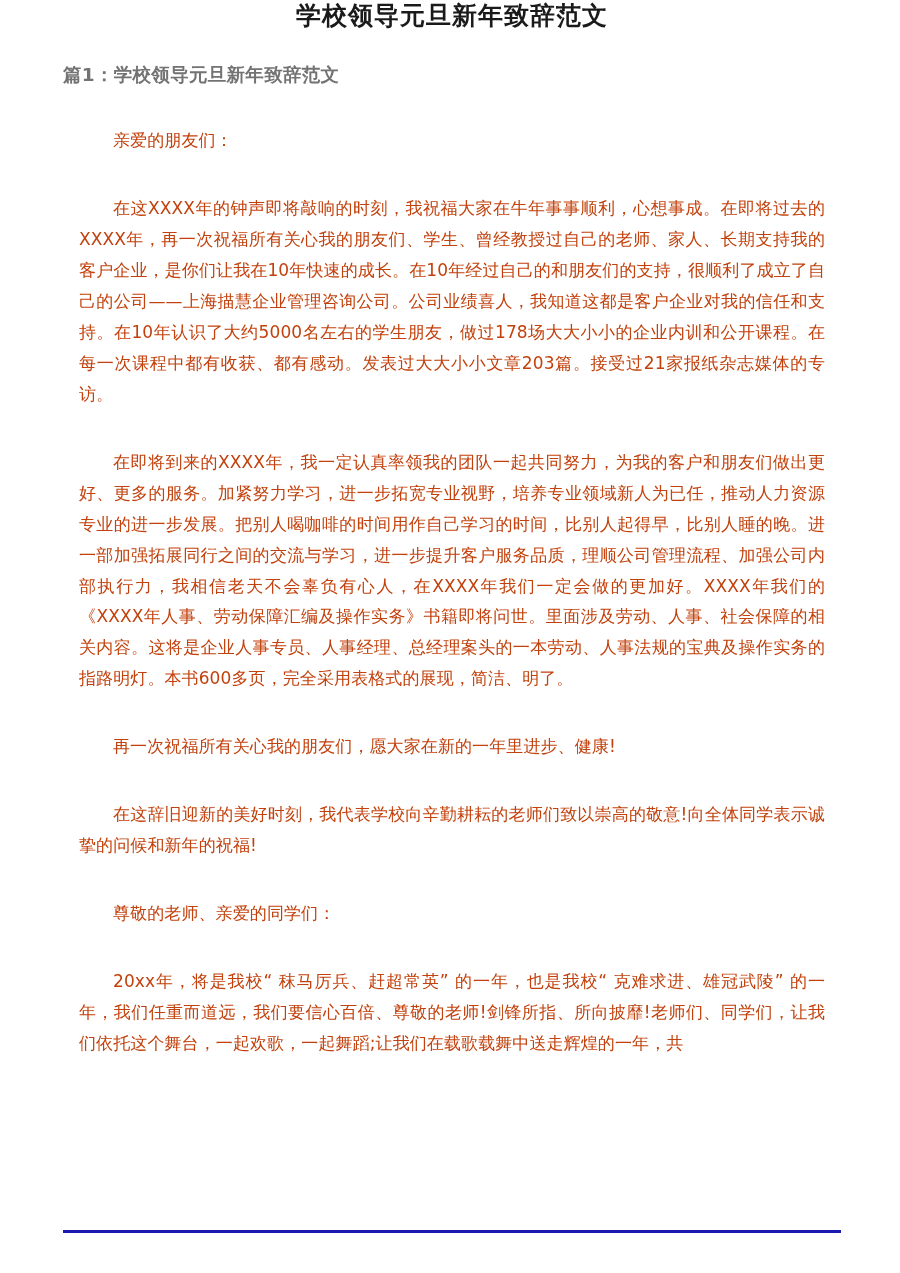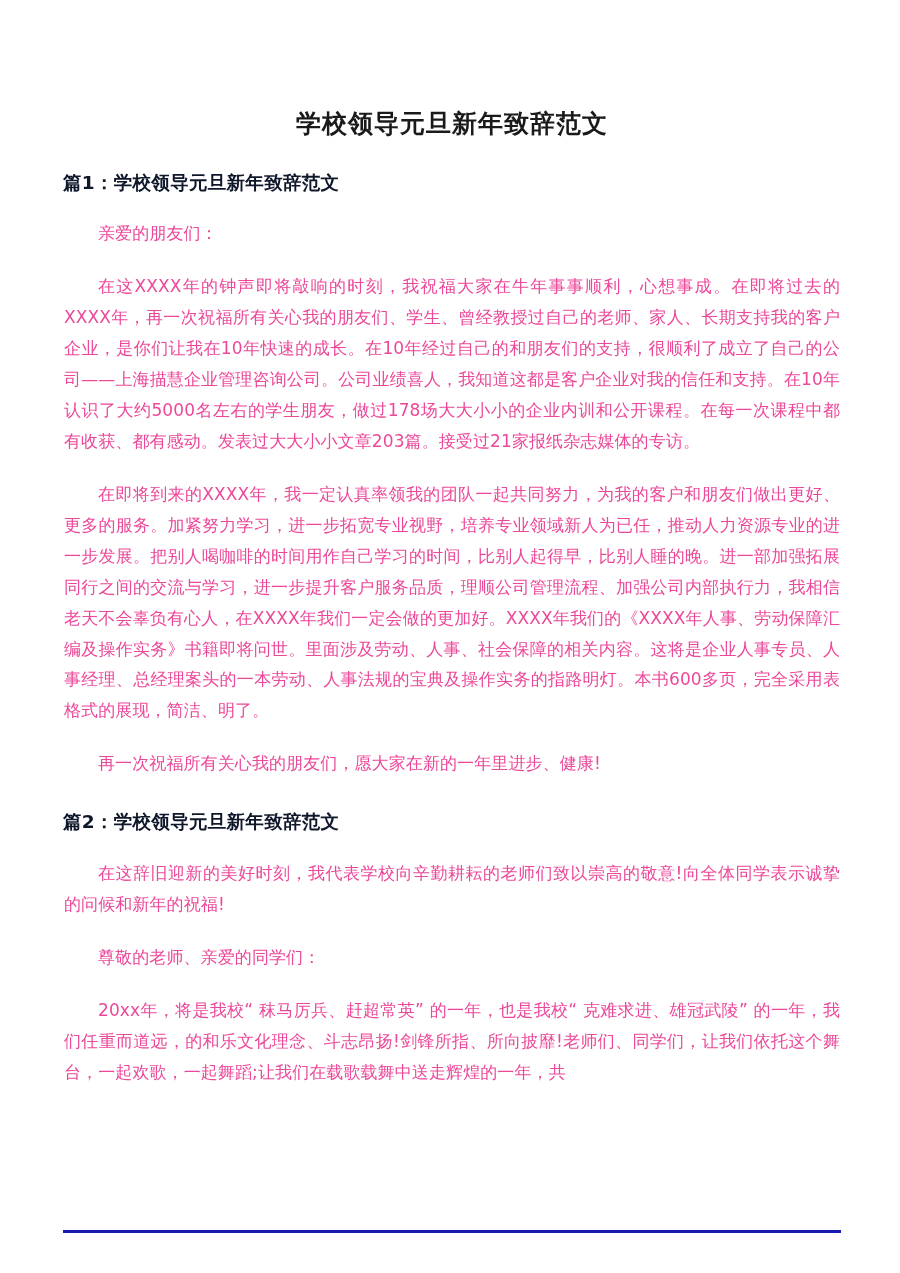--- a/index.html
+++ b/index.html
@@ -18,45 +18,44 @@
     color: #1a1a1a;
   }
   .content {
     position: absolute;
     left: 63px;
     top: 0;
     width: 778px;
   }
   .doc-title {
     margin: 0;
-    padding-top: 108px;
     text-align: center;
     font-size: 25px;
     font-weight: bold;
     letter-spacing: 1px;
     color: #1a1a1a;
     line-height: 1.3;
   }
   .section-heading {
     margin: 0;
     padding-top: 28px;
     font-size: 18.5px;
     font-weight: bold;
-    color: #0f172a;
+    color: #737373;
     letter-spacing: 0.3px;
     line-height: 1.5;
   }
   .para {
-    margin: 1px;
+    margin: 16px;
     padding-top: 21px;
     font-size: 17px;
     line-height: 1.82;
     text-align: justify;
     text-justify: inter-ideograph;
-    color: #ec4899;
+    color: #c2410c;
     letter-spacing: 0.1px;
   }
   .para.indent {
     text-indent: 2em;
   }
   .para.salutation {
     text-indent: 2em;
   }
   .bottom-rule {
     position: absolute;
@@ -80,25 +79,24 @@
     <h2 class="section-heading">篇1：学校领导元旦新年致辞范文</h2>
 
     <p class="para salutation">亲爱的朋友们：</p>
 
     <p class="para indent">在这XXXX年的钟声即将敲响的时刻，我祝福大家在牛年事事顺利，心想事成。在即将过去的XXXX年，再一次祝福所有关心我的朋友们、学生、曾经教授过自己的老师、家人、长期支持我的客户企业，是你们让我在10年快速的成长。在10年经过自己的和朋友们的支持，很顺利了成立了自己的公司——上海描慧企业管理咨询公司。公司业绩喜人，我知道这都是客户企业对我的信任和支持。在10年认识了大约5000名左右的学生朋友，做过178场大大小小的企业内训和公开课程。在每一次课程中都有收获、都有感动。发表过大大小小文章203篇。接受过21家报纸杂志媒体的专访。</p>
 
     <p class="para indent">在即将到来的XXXX年，我一定认真率领我的团队一起共同努力，为我的客户和朋友们做出更好、更多的服务。加紧努力学习，进一步拓宽专业视野，培养专业领域新人为已任，推动人力资源专业的进一步发展。把别人喝咖啡的时间用作自己学习的时间，比别人起得早，比别人睡的晚。进一部加强拓展同行之间的交流与学习，进一步提升客户服务品质，理顺公司管理流程、加强公司内部执行力，我相信老天不会辜负有心人，在XXXX年我们一定会做的更加好。XXXX年我们的《XXXX年人事、劳动保障汇编及操作实务》书籍即将问世。里面涉及劳动、人事、社会保障的相关内容。这将是企业人事专员、人事经理、总经理案头的一本劳动、人事法规的宝典及操作实务的指路明灯。本书600多页，完全采用表格式的展现，简洁、明了。</p>
 
     <p class="para indent">再一次祝福所有关心我的朋友们，愿大家在新的一年里进步、健康!</p>
 
-    <h2 class="section-heading">篇2：学校领导元旦新年致辞范文</h2>
 
     <p class="para indent">在这辞旧迎新的美好时刻，我代表学校向辛勤耕耘的老师们致以崇高的敬意!向全体同学表示诚挚的问候和新年的祝福!</p>
 
     <p class="para salutation">尊敬的老师、亲爱的同学们：</p>
 
 
-    <p class="para indent">20xx年，将是我校“ 秣马厉兵、赶超常英” 的一年，也是我校“ 克难求进、雄冠武陵” 的一年，我们任重而道远，的和乐文化理念、斗志昂扬!剑锋所指、所向披靡!老师们、同学们，让我们依托这个舞台，一起欢歌，一起舞蹈;让我们在载歌载舞中送走辉煌的一年，共</p>
+    <p class="para indent">20xx年，将是我校“ 秣马厉兵、赶超常英” 的一年，也是我校“ 克难求进、雄冠武陵” 的一年，我们任重而道远，我们要信心百倍、尊敬的老师!剑锋所指、所向披靡!老师们、同学们，让我们依托这个舞台，一起欢歌，一起舞蹈;让我们在载歌载舞中送走辉煌的一年，共</p>
 
   </div>
 
   <hr class="bottom-rule">
 </div>
 
 </body></html>

